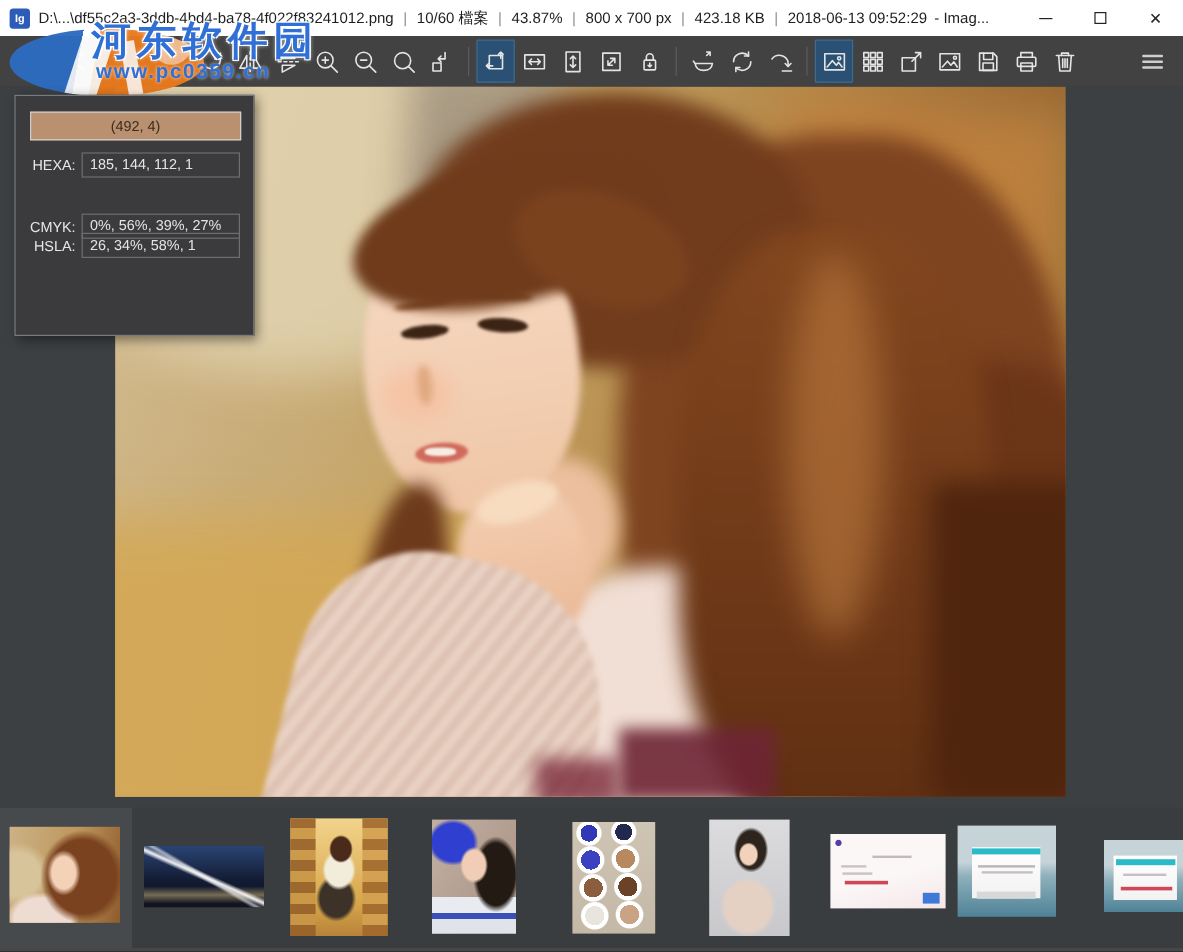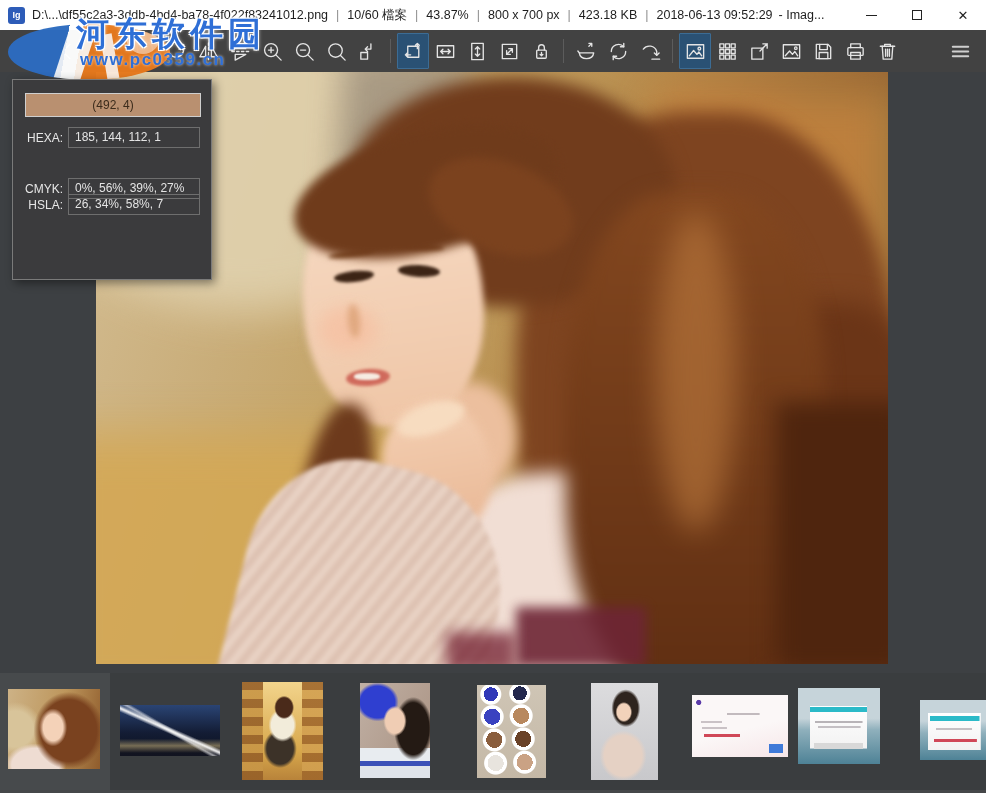--- a/index.html
+++ b/index.html
@@ -425,21 +425,21 @@
       <div class="cp-row cp-row-0">
         <span class="cp-label">HEXA:</span>
         <span class="cp-value">185, 144, 112, 1</span>
       </div>
       <div class="cp-row cp-row-2">
         <span class="cp-label">CMYK:</span>
         <span class="cp-value">0%, 56%, 39%, 27%</span>
       </div>
       <div class="cp-row cp-row-3">
         <span class="cp-label">HSLA:</span>
-        <span class="cp-value">26, 34%, 58%, 7</span>
+        <span class="cp-value">26, 34%, 58%, 1</span>
       </div>
     </div>
   </div>
 
   <div class="thumbbar">
     <div class="thumb-sel-bg"></div>
     <div class="thumb t1"></div>
     <div class="thumb t2"></div>
     <div class="thumb t3"></div>
     <div class="thumb t4"></div>

